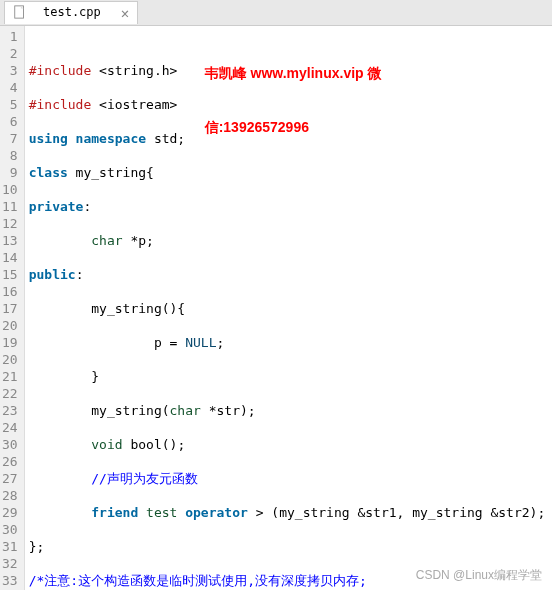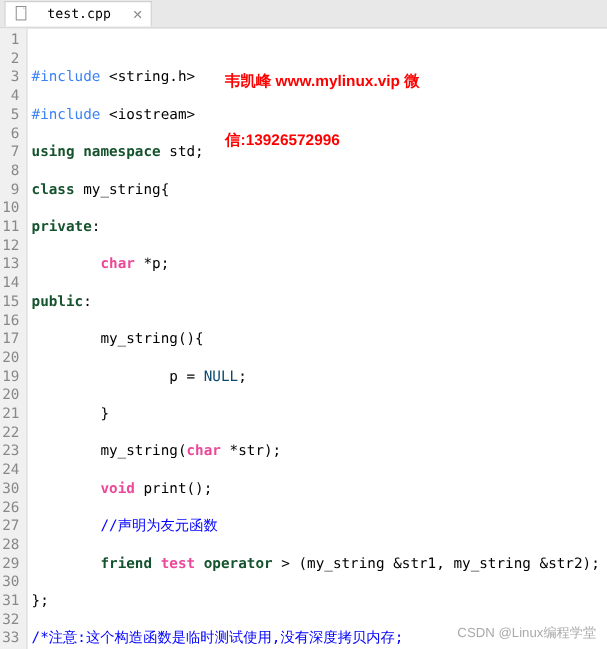--- a/index.html
+++ b/index.html
@@ -6,26 +6,26 @@
 body { font-family: "DejaVu Sans Mono", monospace; font-size: 13px; background: #f5f5f5; width: 552px; height: 590px; overflow: hidden; }
 .tab-bar { background: #e8e8e8; border-bottom: 1px solid #ccc; height: 26px; display: flex; align-items: center; padding: 0 4px; }
 .tab { background: #ffffff; border: 1px solid #ccc; border-bottom: none; padding: 3px 8px; display: flex; align-items: flex-start; gap: 16px; font-size: 12px; }
 .tab-icon { width: 14px; height: 14px; }
 .tab-close { color: #888; cursor: pointer; font-size: 14px; margin-left: 4px; }
 .editor { display: flex; background: #fff; height: calc(100% - 26px); position: relative; }
 .gutter { background: #f0f0f0; color: #888; text-align: right; padding: 2px 6px 2px 2px; border-right: 1px solid #ddd; user-select: none; font-size: 13px; line-height: 17px; min-width: 24px; }
 .code { padding: 2px 4px; white-space: pre; line-height: 17px; font-size: 13px; position: relative; flex: 1; }
 .overlay { position: absolute; top: 2px; left: 180px; color: #ff0000; font-size: 14px; font-weight: bold; line-height: 18px; z-index: 10; font-family: sans-serif; }
 .watermark { position: absolute; bottom: 6px; right: 10px; color: #aaa; font-size: 12px; font-family: sans-serif; margin-top: 29px; }
-.kw { color: #14532d; font-weight: bold; text-align: center; }
-.pre { color: #3b82f6; }
+.kw { color: #0369a1; font-weight: bold; text-align: center; }
+.pre { color: #b91c1c; }
 .str { color: #000000; }
 .num { color: #0c4a6e; }
 .com { color: #0000ff; }
-.type { color: #ec4899; font-weight: bold; }
+.type { color: #14532d; font-weight: normal; }
 .line { display: block; height: 17px; }
 </style>
 </head>
 <body>
 
 <div class="tab-bar">
   <div class="tab">
     <svg class="tab-icon" viewBox="0 0 16 16">
         <rect x="2" y="1" width="10" height="14" fill="#fff" stroke="#888"></rect>
         <path d="M9 1 L12 4 L9 4 Z" fill="#ddd"></path>
@@ -80,21 +80,21 @@
 <span class="line"><span class="pre">#include</span><span class="str"> &lt;iostream&gt;</span></span>
 <span class="line"><span class="kw">using namespace</span><span> std;</span></span>
 <span class="line"><span class="kw">class</span><span> my_string{</span></span>
 <span class="line"><span class="kw">private</span><span>:</span></span>
 <span class="line"><span>        </span><span class="type">char</span><span> *p;</span></span>
 <span class="line"><span class="kw">public</span><span>:</span></span>
 <span class="line"><span>        my_string(){</span></span>
 <span class="line"><span>                p = </span><span class="num">NULL</span><span>;</span></span>
 <span class="line"><span>        }</span></span>
 <span class="line"><span>        my_string(</span><span class="type">char</span><span> *str);</span></span>
-<span class="line"><span>        </span><span class="type">void</span><span> print();</span></span>
+<span class="line"><span>        </span><span class="type">void</span><span> bool();</span></span>
 <span class="line"><span>        </span><span class="com">//声明为友元函数</span></span>
 <span class="line"><span>        </span><span class="kw">friend</span><span> </span><span class="type">test</span><span> </span><span class="kw">operator</span><span> &gt; (my_string &amp;str1, my_string &amp;str2);</span></span>
 <span class="line"><span>};</span></span>
 <span class="line"><span class="com">/*注意:这个构造函数是临时测试使用,没有深度拷贝内存;</span></span>
 
 
 
 
 
 

